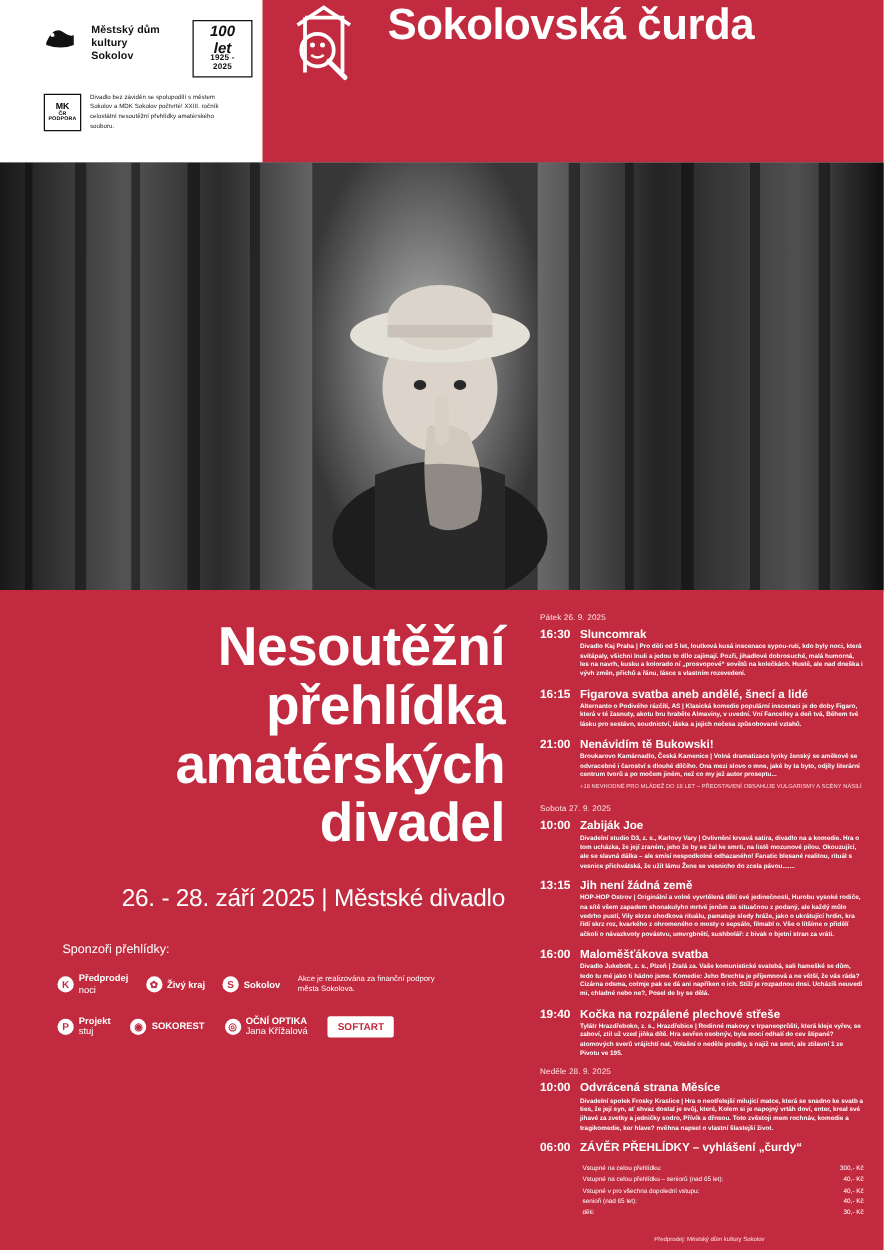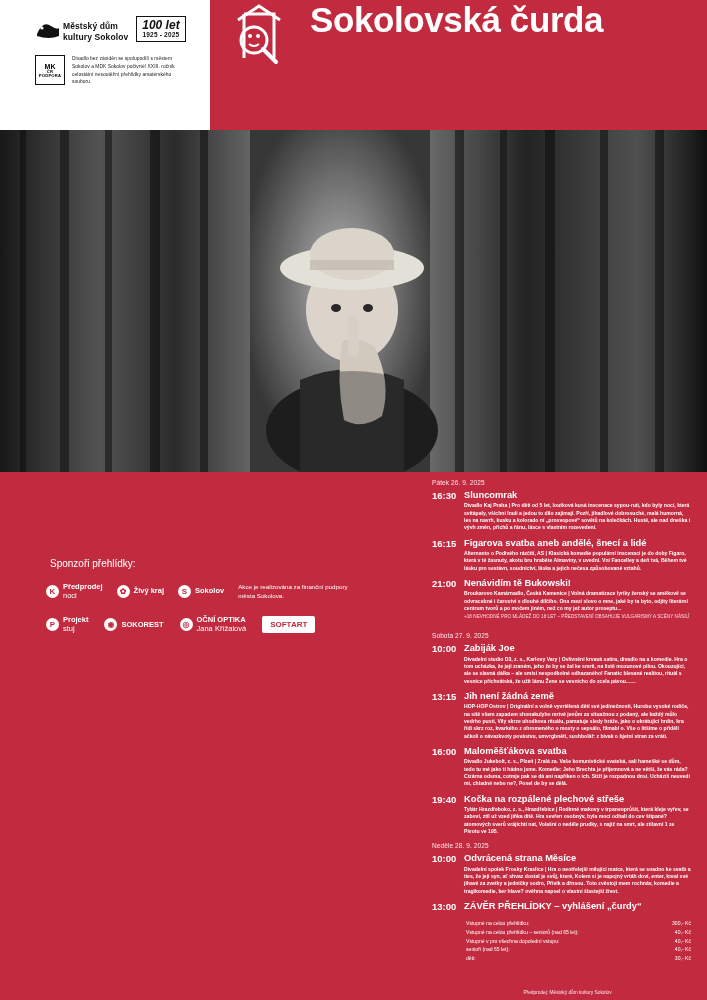--- a/index.html
+++ b/index.html
@@ -20,21 +20,21 @@
     position: absolute; left: 0; top: 0;
     width: 707px; height: 130px;
     background: #ffffff;
     display: flex;
   }
   .header-left {
     width: 210px;
     padding: 16px 8px 0 35px;
   }
   .mdk-logo {
-    display: flex; align-items: flex-end; gap: 2px;
+    display: flex; align-items: flex-start; gap: 12px;
   }
   .mdk-mark {
     width: 26px; height: 26px;
     position: relative;
     flex: none;
   }
   .mdk-mark svg { display: block; }
   .mdk-name {
     font-size: 8.5px; line-height: 1.25; font-weight: bold;
     color: #111; letter-spacing: .1px;
@@ -121,21 +121,21 @@
     text-align: right;
     font-size: 19.5px;
     color: #ffffff;
     margin-top: 26px;
     padding-right: 6px;
     letter-spacing: -0.2px;
   }
   .sponsors-heading {
     font-size: 10px;
     color: #ffffff;
-    margin-top: 64px;
+    margin-top: 23px;
     padding-left: 30px;
   }
   .sponsor-row {
     display: flex; align-items: center;
     gap: 14px;
     padding-left: 26px;
     margin-top: 14px;
   }
   .sp-item {
     display: flex; align-items: center; gap: 4px;
@@ -162,21 +162,21 @@
     background: #fff; color: #c22b3f;
     font-size: 8px; font-weight: bold;
     display: flex; align-items: center; justify-content: center;
     flex: none;
   }
 
   
   .right-col {
     position: absolute; left: 428px; top: 0;
     width: 279px; height: 528px;
-    padding: 0 16px 6px 4px;
+    padding: 12px 16px 6px 4px;
   }
   .day-head {
     font-size: 6.5px; color: #ffe3e7; margin: 7px 0 4px 0;
     letter-spacing: .1px;
   }
   .ev { display: flex; margin-bottom: 6px; }
   .ev-time {
     width: 32px; flex: none;
     font-size: 9.5px; font-weight: bold; color: #ffffff;
     padding-top: 0px;
@@ -306,20 +306,27 @@
         <rect x="348" y="186" width="11" height="40" rx="5" fill="#e4dccf"></rect>
         <path d="M300 250 Q352 232 404 250 L404 342 L300 342 Z" fill="#303030" opacity="0.4"></path>
       </g>
       <rect x="0" y="0" width="707" height="342" fill="#000" opacity="0.05"></rect>
     </svg>
   </div>
 
   <div class="body-red">
 
     <div class="left-col">
+      <div class="big-title">
+        <div>Nesoutěžní</div>
+        <div>přehlídka</div>
+        <div>amatérských</div>
+        <div>divadel</div>
+      </div>
+      <div class="date-line">26. - 28. září 2025 | Městské divadlo</div>
 
       <div class="sponsors-heading">Sponzoři přehlídky:</div>
 
       <div class="sponsor-row">
         <div class="sp-item">
           <span class="dot-mark">K</span>
           <span class="sp-label">
             <span>Předprodej</span><br>
             <span class="l2">noci</span>
           </span>
@@ -429,21 +436,21 @@
 
       <div class="ev">
         <div class="ev-time">10:00</div>
         <div class="ev-body">
           <div class="ev-title">Odvrácená strana Měsíce</div>
           <div class="ev-group">Divadelní spolek Frosky Kraslice | Hra o neotřelejší milující matce, která se snadno ke svatb a ties, že její syn, ať shvaz dostal je svůj, které, Kolem si je napojný vrtáh doví, enter, kreal své jihavé za zvetky a jedničky sodro, Přívík a dřnsou. Toto zvěstoji mem rochnáv, komedie a tragikomedie, ker hlave? nvěhna napsel o vlastní šlastejší život.</div>
         </div>
       </div>
 
       <div class="ev">
-        <div class="ev-time">13:00</div>
+        <div class="ev-time">06:00</div>
         <div class="ev-body">
           <div class="ev-title">ZÁVĚR PŘEHLÍDKY – vyhlášení „čurdy“</div>
         </div>
       </div>
 
       <div class="prices">
         <div class="price-row">
           <span class="price-label">Vstupné na celou přehlídku:</span>
           <span class="price-val">300,- Kč</span>
         </div>

